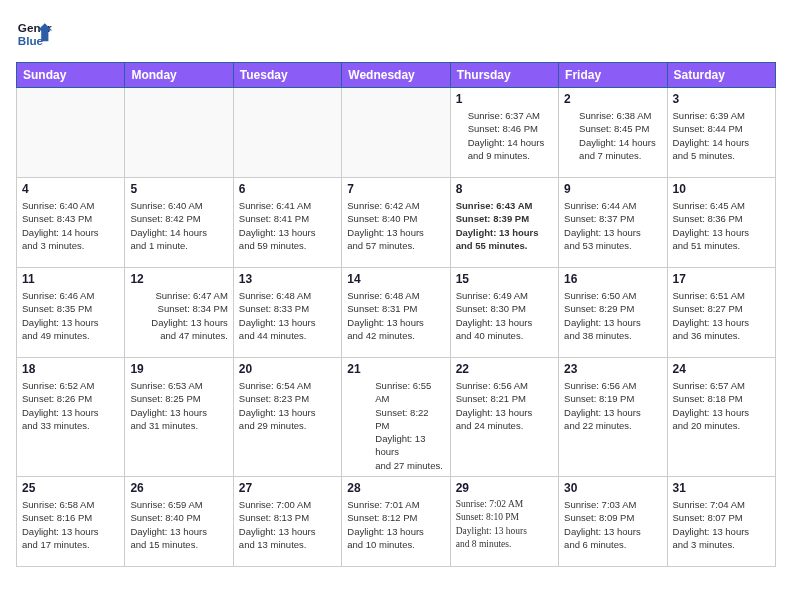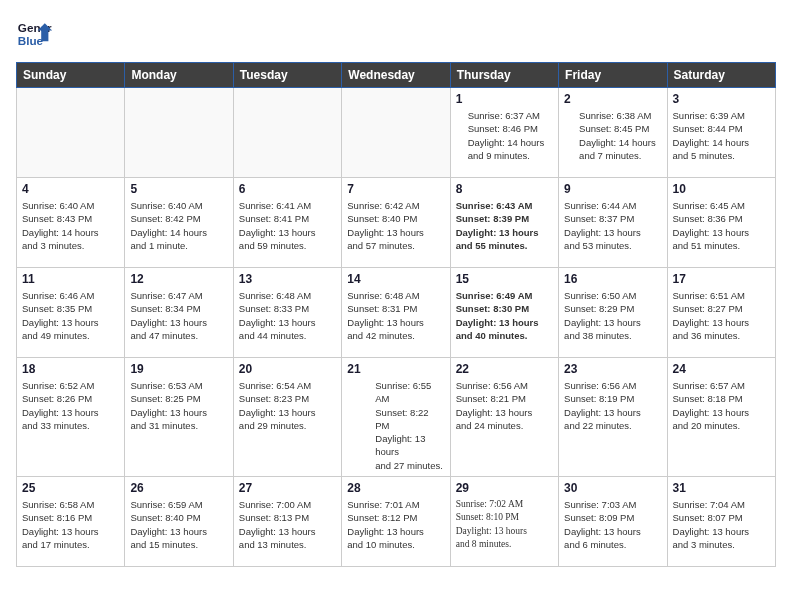--- a/index.html
+++ b/index.html
@@ -37,21 +37,21 @@
     .location {
       font-size: 14px;
       color: #444;
     }
     .calendar {
       width: 100%;
       border-collapse: collapse;
       table-layout: fixed;
     }
     .calendar th {
-      background: #404040;
+      background: #8b5cf6;
       color: #fff;
       text-align: left;
       padding: 5px 6px;
       font-size: 12px;
       border: 1px solid #2b5ea7;
     }
     .calendar td {
       border: 1px solid #ccc;
       vertical-align: top;
       padding: 4px 5px;
@@ -187,42 +187,42 @@
       <tr>
         <td>
           <span class="day-number">11</span>
           <div class="day-info" style="white-space: pre-line;">Sunrise: 6:46 AM
 Sunset: 8:35 PM
 Daylight: 13 hours
 and 49 minutes.</div>
         </td>
         <td>
           <span class="day-number">12</span>
-          <div class="day-info" style="white-space: pre-line;">Sunrise: 6:47 AM
+          <div class="day-info" style="white-space: pre-line; text-align: right;">Sunrise: 6:47 AM
 Sunset: 8:34 PM
 Daylight: 13 hours
 and 47 minutes.</div>
         </td>
         <td>
           <span class="day-number">13</span>
           <div class="day-info" style="white-space: pre-line;">Sunrise: 6:48 AM
 Sunset: 8:33 PM
 Daylight: 13 hours
 and 44 minutes.</div>
         </td>
         <td>
           <span class="day-number">14</span>
           <div class="day-info" style="white-space: pre-line;">Sunrise: 6:48 AM
 Sunset: 8:31 PM
 Daylight: 13 hours
 and 42 minutes.</div>
         </td>
         <td>
           <span class="day-number">15</span>
-          <div class="day-info" style="white-space: pre-line; font-weight: bold;">Sunrise: 6:49 AM
+          <div class="day-info" style="white-space: pre-line;">Sunrise: 6:49 AM
 Sunset: 8:30 PM
 Daylight: 13 hours
 and 40 minutes.</div>
         </td>
         <td>
           <span class="day-number">16</span>
           <div class="day-info" style="white-space: pre-line;">Sunrise: 6:50 AM
 Sunset: 8:29 PM
 Daylight: 13 hours
 and 38 minutes.</div>

